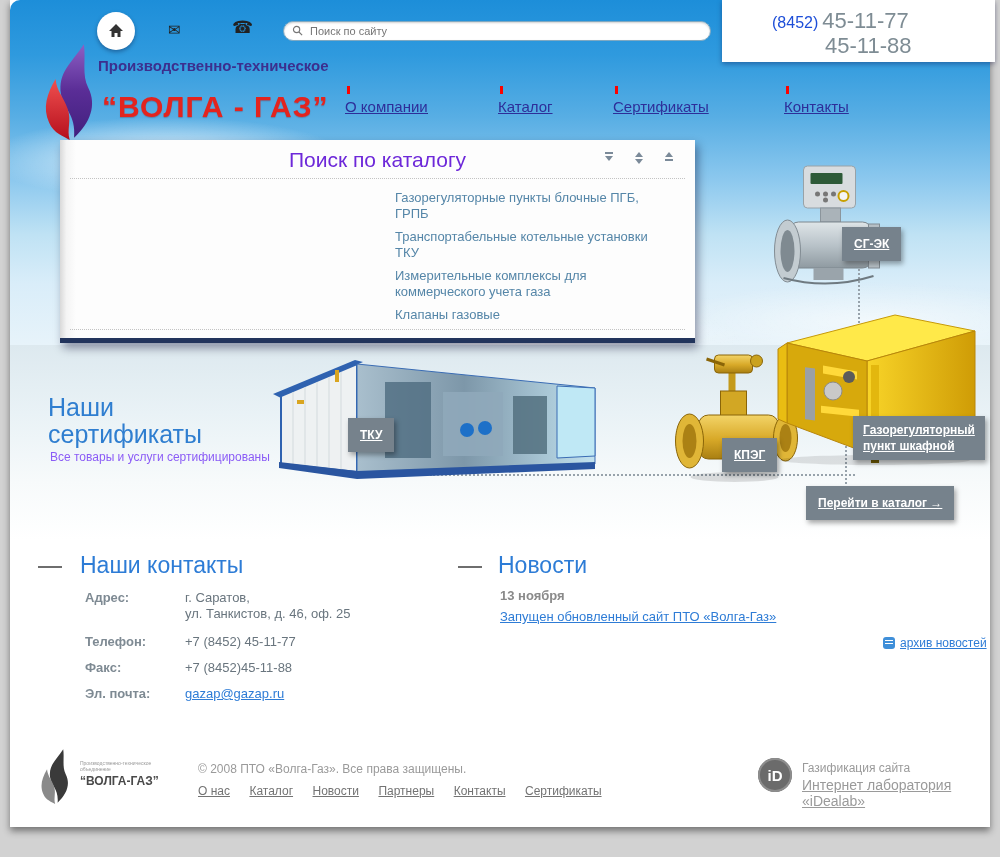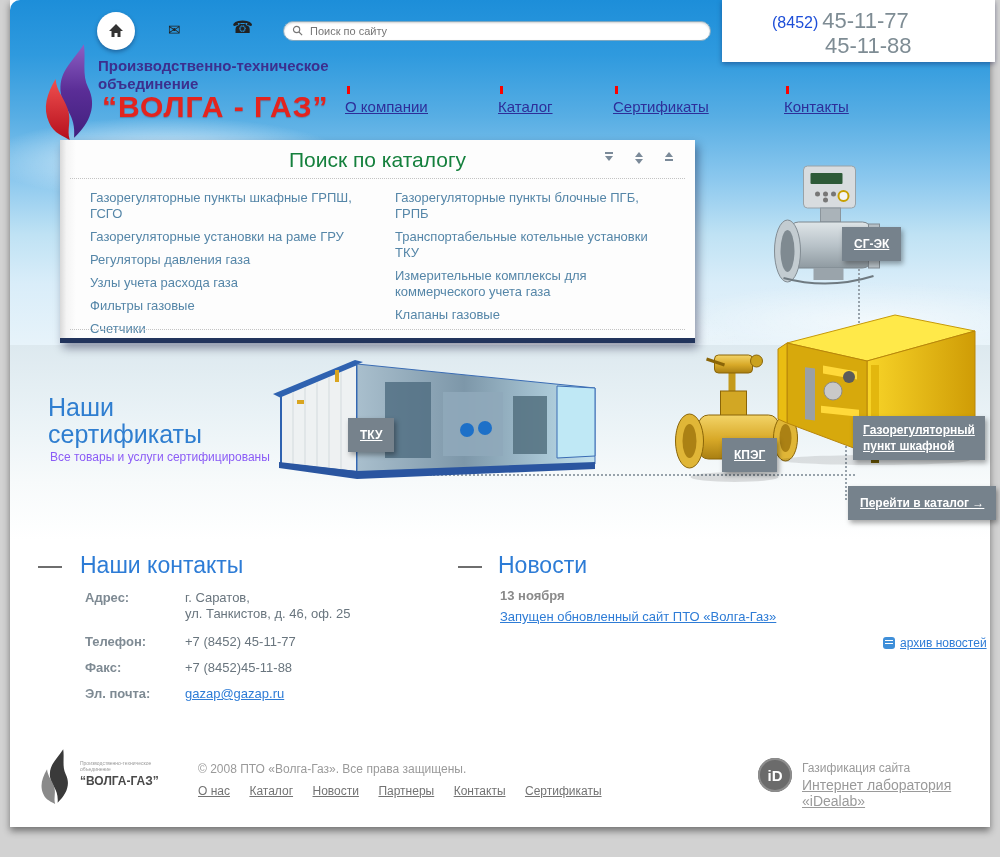--- a/index.html
+++ b/index.html
@@ -56,21 +56,21 @@
   .nav-o{left:335px;text-decoration:underline;} .nav-k{left:488px;} .nav-s{left:603px;} .nav-c{left:774px;}
   
   .catalog{
     position:absolute;left:50px;top:140px;width:635px;height:198px;background:#fdfdfd;
     box-shadow:3px 5px 9px rgba(0,0,40,.4);border-bottom:5px solid #22345c;z-index:4;
   }
   .catalog:before{content:"";position:absolute;left:0;top:0;width:16px;height:100%;
     background:linear-gradient(90deg,#d9d9d9,#f4f4f4 40%,#fdfdfd);}
   .catalog-title{
     position:absolute;left:0;top:8px;width:100%;text-align:center;
-    color:#15803d;font-size:21px;
+    color:#6d28d9;font-size:21px;
   }
   .sort-icons{position:absolute;right:22px;top:12px;display:flex;gap:22px;z-index:2;}
   .sort-ico{display:flex;flex-direction:column;align-items:center;gap:2px;cursor:pointer;}
   .tri-dn{width:0;height:0;border-left:4px solid transparent;border-right:4px solid transparent;border-top:5px solid #7b8a99;}
   .tri-up{width:0;height:0;border-left:4px solid transparent;border-right:4px solid transparent;border-bottom:5px solid #7b8a99;}
   .hbar{width:8px;height:2px;background:#7b8a99;}
   .catalog-sep-top{position:absolute;left:10px;right:10px;top:38px;border-top:1px dotted #c3c3c3;}
   .catalog-sep-bot{position:absolute;left:10px;right:10px;bottom:8px;border-top:1px dotted #c3c3c3;}
   .cat-col{position:absolute;top:50px;}
   .cat-col1{left:30px;width:295px;}
@@ -158,21 +158,20 @@
           <stop offset="0" stop-color="#f05050"></stop>
             <stop offset="1" stop-color="#b50f1c"></stop>
         </linearGradient>
       </defs>
       <path d="M40 2 C28 20 16 28 19 48 C21 62 33 66 31 88 C46 74 52 58 44 42 C38 30 42 16 40 2 Z" fill="url(#gpur)"></path>
       <path d="M14 34 C6 48 2 60 8 74 C12 84 22 87 27 90 C24 80 29 72 25 61 C21 50 15 45 14 34 Z" fill="url(#gred)"></path>
     </svg>
 
     <div class="org-name">
       <div>Производственно-техническое</div>
-      <div>объединение</div>
     </div>
     <div class="brand-name">“ВОЛГА - ГАЗ”</div>
 
     <div class="nav-item nav-o">
       <div class="nav-tick"></div>
       <a>О компании</a>
     </div>
     <div class="nav-item nav-k">
       <div class="nav-tick"></div>
       <a>Каталог</a>
@@ -197,28 +196,20 @@
       <div class="sort-ico">
           <div class="tri-up"></div>
           <div class="tri-dn"></div>
         </div>
       <div class="sort-ico">
           <div class="tri-up"></div>
           <div class="hbar"></div>
         </div>
     </div>
     <div class="catalog-sep-top"></div>
-    <div class="cat-col cat-col1">
-      <a>Газорегуляторные пункты шкафные ГРПШ, ГСГО</a>
-      <a>Газорегуляторные установки на раме ГРУ</a>
-      <a>Регуляторы давления газа</a>
-      <a>Узлы учета расхода газа</a>
-      <a>Фильтры газовые</a>
-      <a>Счетчики</a>
-    </div>
     <div class="cat-col cat-col2">
       <a>Газорегуляторные пункты блочные ПГБ, ГРПБ</a>
       <a>Транспортабельные котельные установки ТКУ</a>
       <a>Измерительные комплексы для коммерческого учета газа</a>
       <a>Клапаны газовые</a>
     </div>
     <div class="catalog-sep-bot"></div>
   </div>
 
   <div class="midband"></div>
@@ -327,21 +318,21 @@
   <div class="plabel" style="left:712px;top:438px;">
     <span>КПЭГ</span>
   </div>
   <div class="plabel" style="left:832px;top:227px;">
     <span>СГ-ЭК</span>
   </div>
   <div class="plabel two" style="left:843px;top:416px;">
     <span>Газорегуляторный</span><br>
     <span>пункт шкафной</span>
   </div>
-  <div class="plabel" style="left:838px;top:486px;">
+  <div class="plabel" style="left:796px;top:486px;">
     <span>Перейти в каталог →</span>
   </div>
 
   <div class="certs-title">
     <div>Наши</div>
     <div>сертификаты</div>
   </div>
   <div class="certs-sub">Все товары и услуги сертифицированы</div>
 
   <div class="sec-dash" style="left:28px;top:566px;"></div>

